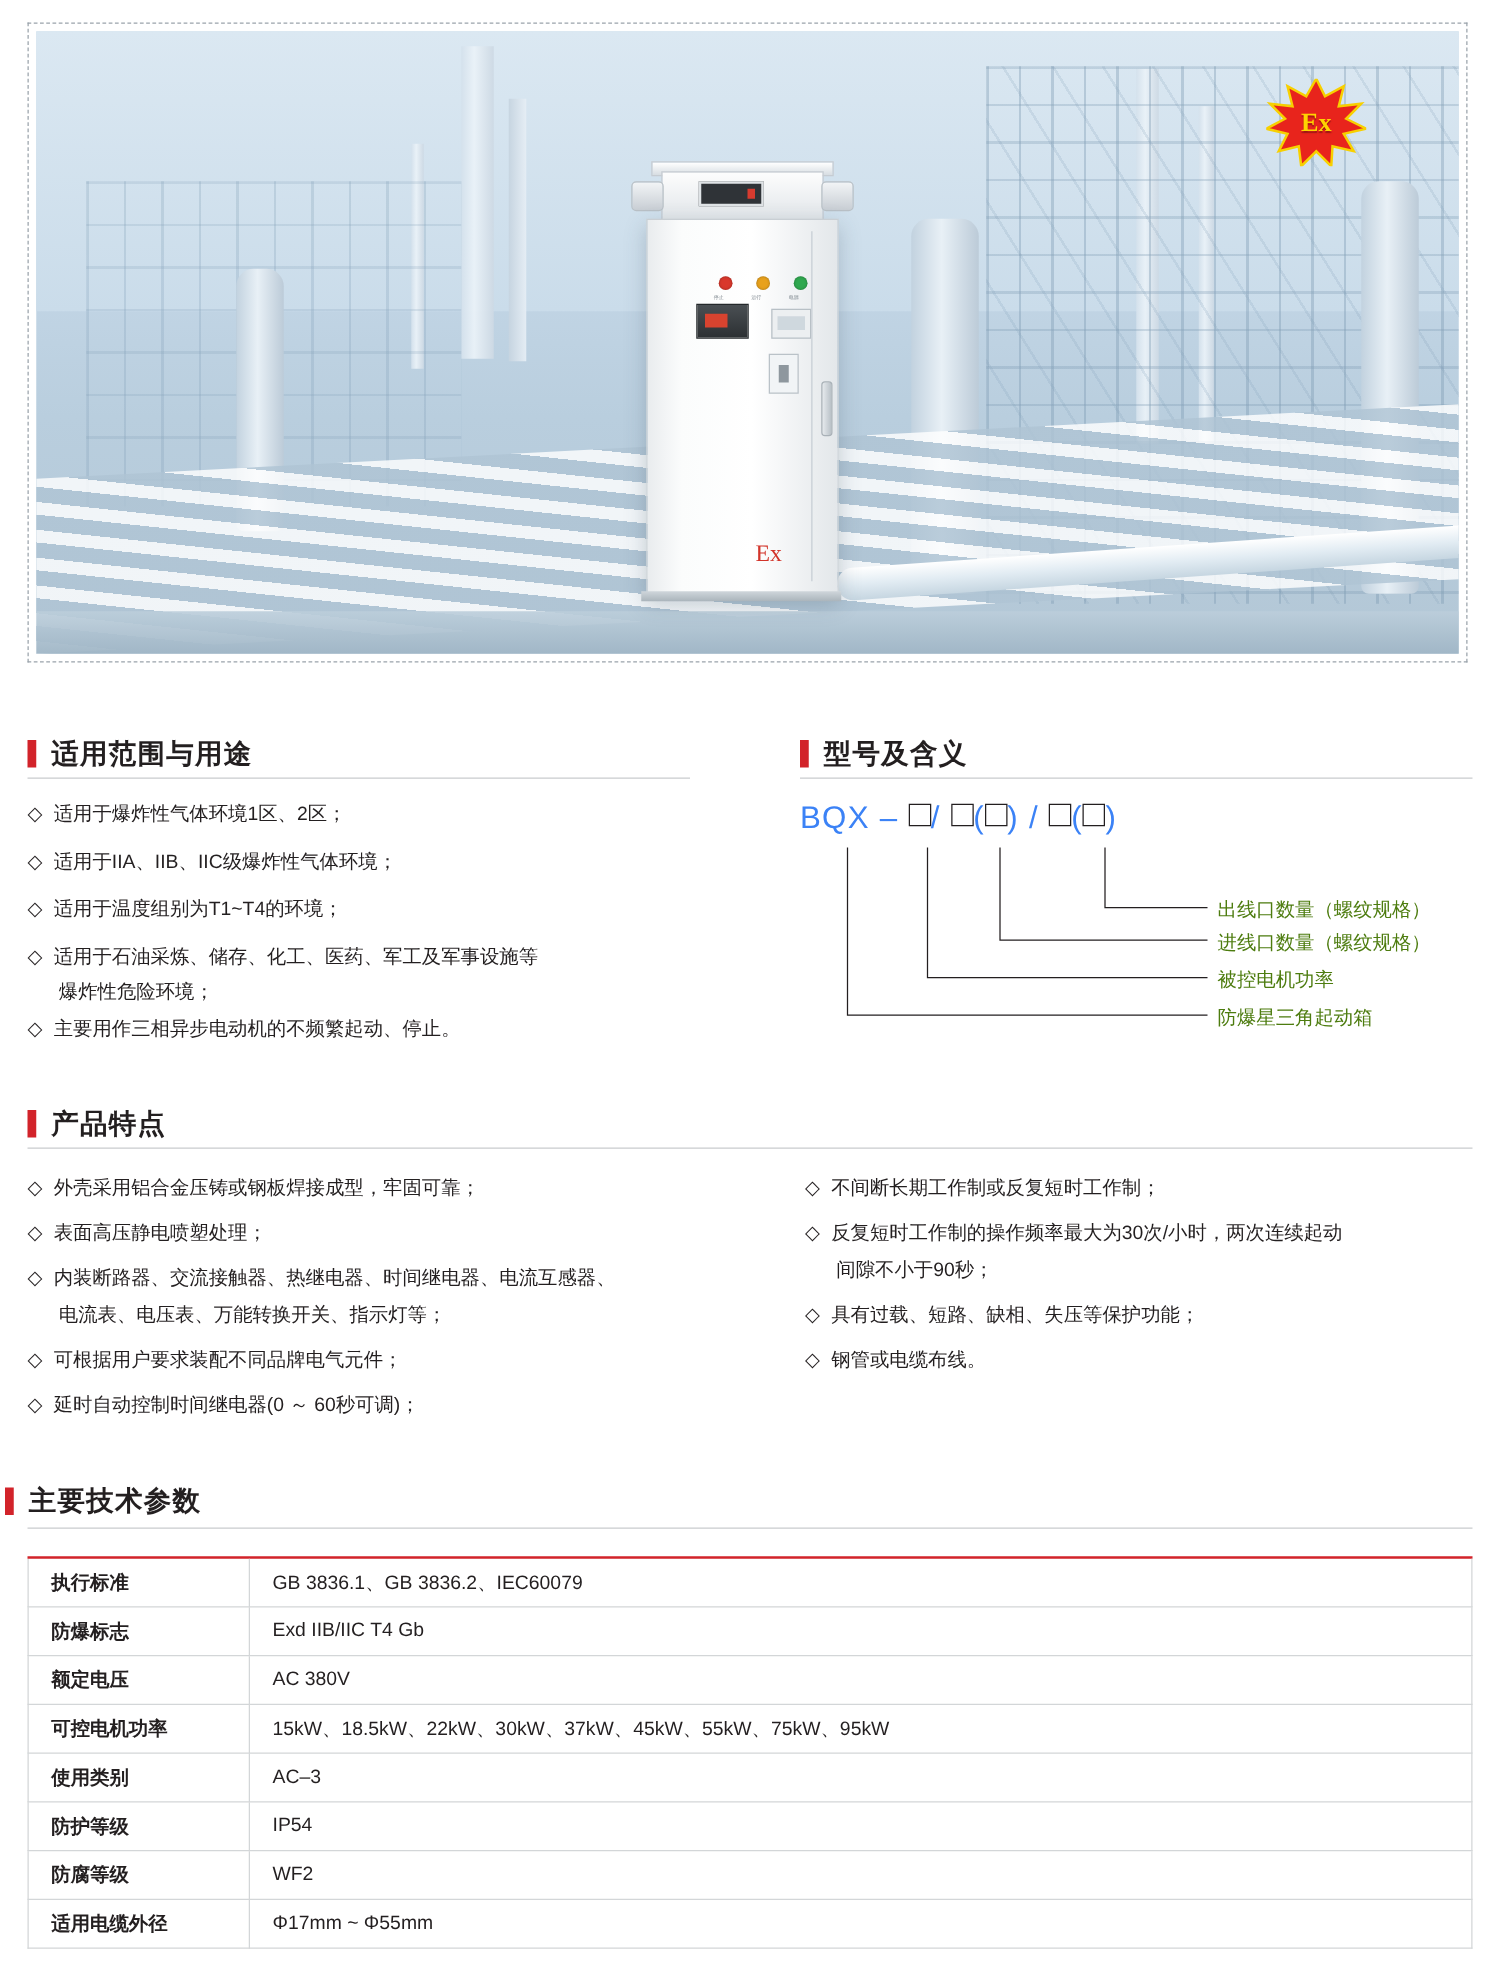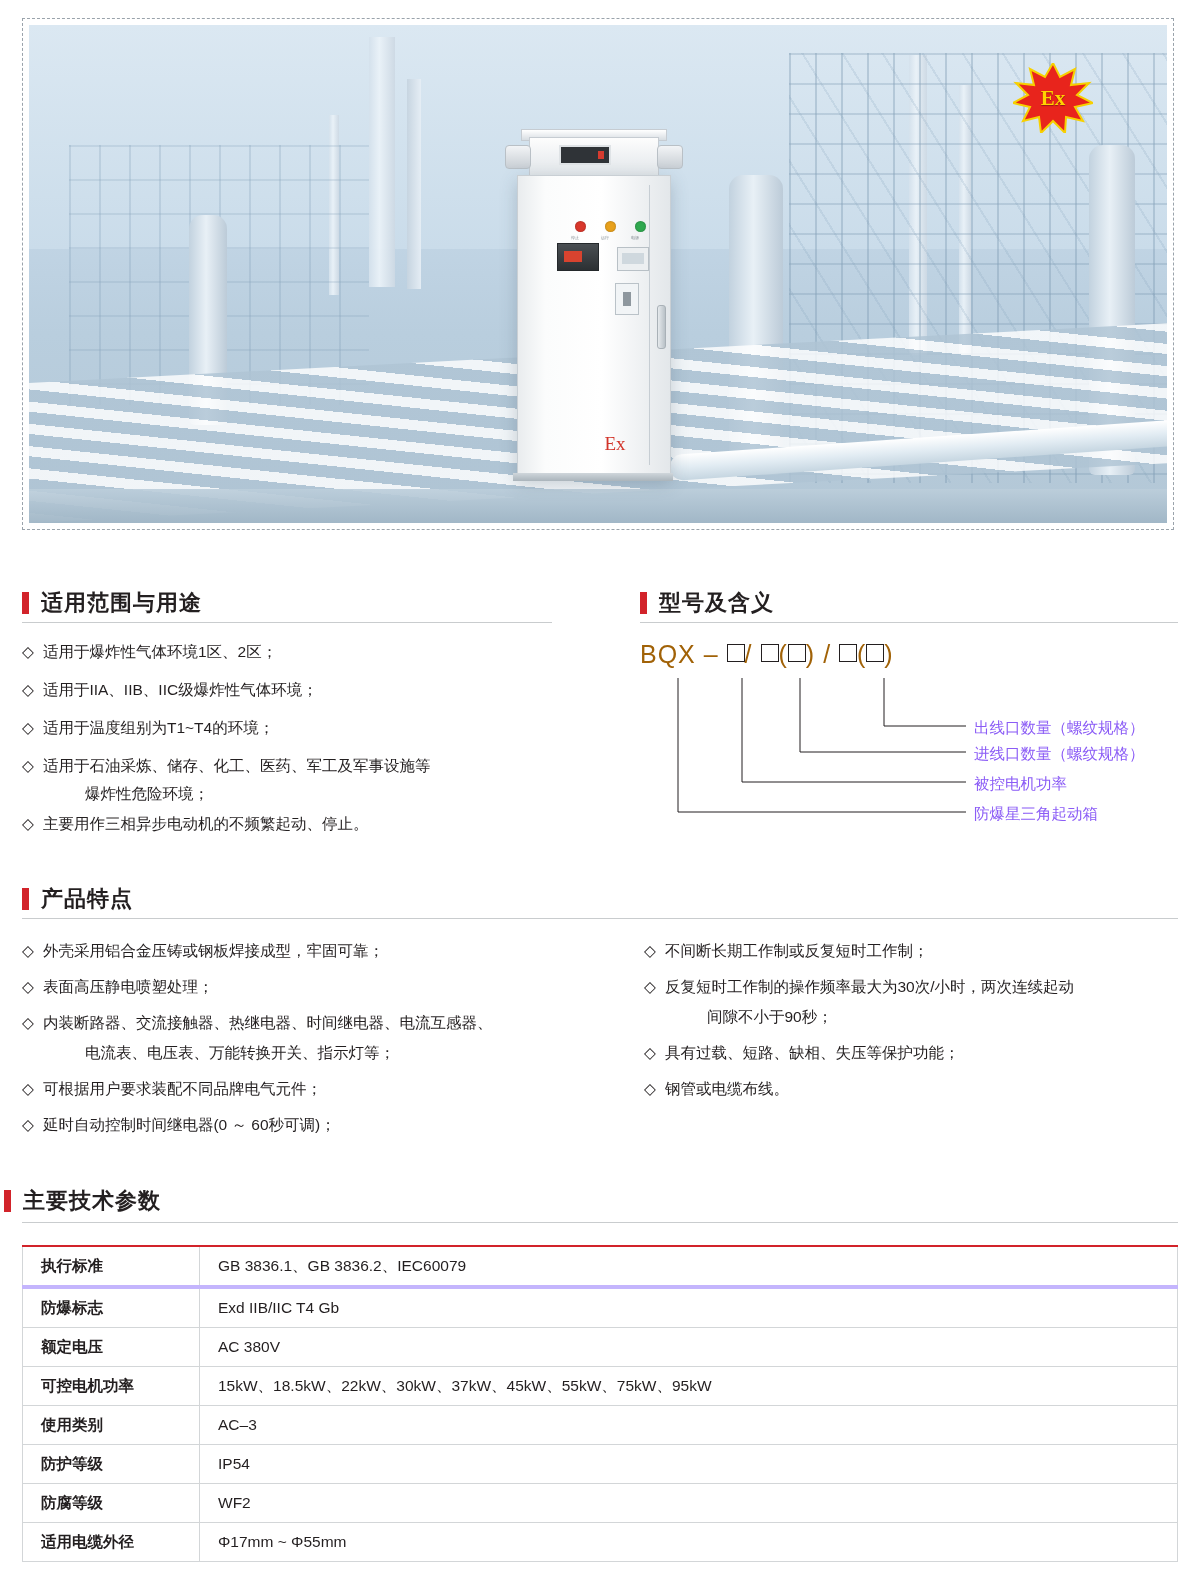--- a/index.html
+++ b/index.html
@@ -199,57 +199,57 @@
   
   .li {
     position: absolute;
     font-size: 15.5px;
     line-height: 22px;
     color: #231f20;
     white-space: nowrap;
   }
   .li .d { color: #231f20; margin-right: 9px; }
   .cont {
-    position: absolute; font-size: 15.5px; line-height: 22px; color: #231f20; margin-left: 38px;
+    position: absolute; font-size: 15.5px; line-height: 22px; color: #231f20;
   }
 
   
   .model-code {
     position: absolute;
     left: 640px; top: 640px;
-    font-size: 25px; letter-spacing: 1px; color: #a16207;
+    font-size: 25px; letter-spacing: 1px; color: #3b82f6;
     font-family: "Liberation Sans", sans-serif;
   }
   .sqb {
     display: inline-block; width: 16px; height: 16px;
     border: 1.4px solid #231f20; vertical-align: 1px;
   }
   .leadlines { position: absolute; left: 0; top: 0; }
   .model-label {
-    position: absolute; font-size: 15.5px; color: #8b5cf6; white-space: nowrap;
+    position: absolute; font-size: 15.5px; color: #4d7c0f; white-space: nowrap;
   }
 
   
   .table {
     position: absolute; left: 22px; top: 1245px; width: 1156px;
     border-collapse: collapse;
     font-size: 15.5px;
   }
   .table td {
     border: 1px solid #d3d6d8;
     padding: 7px 0 7px 18px;
     height: 24px;
     vertical-align: middle;
     margin-top: 44px;
   }
   .table td.k {
     width: 158px; font-weight: bold; color: #231f20;
   }
   .table tr:first-child td { border-top: 2px solid #d2232a; }
-  .table tr:nth-child(2) td { border-top: 4px solid #c4b5fd; }
+  .table tr:nth-child(2) td { border-top: 1px solid #c4b5fd; }
   .table td.v { color: #231f20; }
 </style>
 </head>
 <body>
 
 <div class="hero-frame">
   <div class="hero">
     <div class="sky"></div>
 
     <div class="stack s1"></div>

